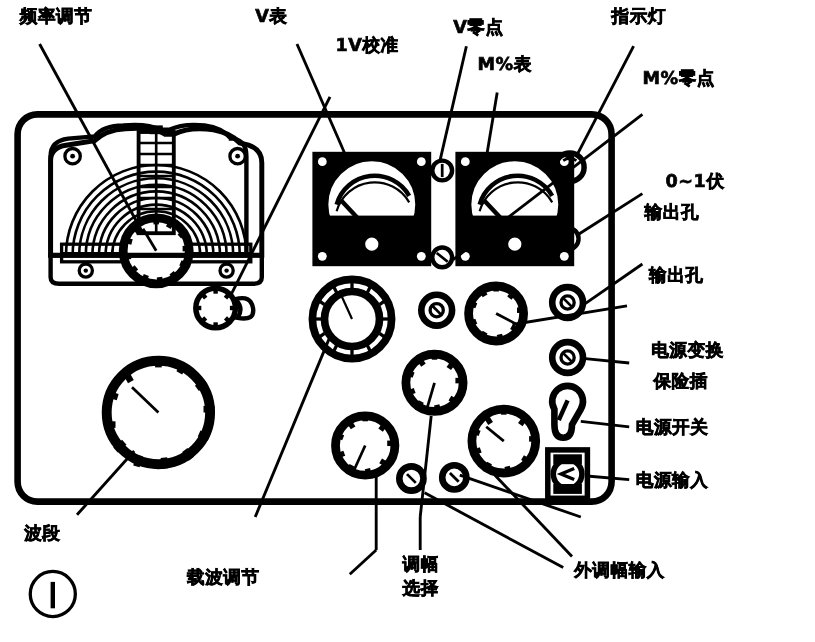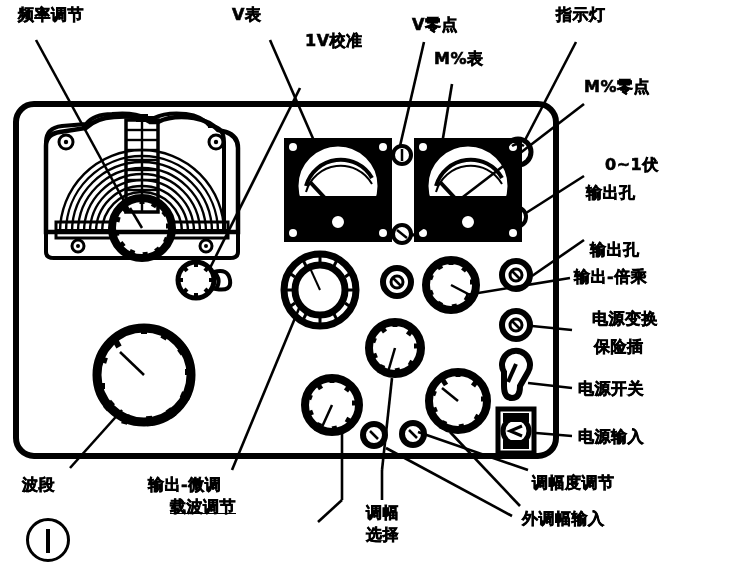--- a/index.html
+++ b/index.html
@@ -398,50 +398,47 @@
   <div class="lbl lbl-cn" style="left:232px; top:6px;">V表</div>
 
   <div class="lbl lbl-cn" style="left:281px; top:32px;padding-left:24px;">1V校准</div>
 
   <div class="lbl lbl-cn" style="left:412px; top:16px;">V零点</div>
 
   <div class="lbl lbl-cn" style="left:556px; top:6px;">指示灯</div>
 
   <div class="lbl lbl-cn" style="left:434px; top:50px;">M%表</div>
 
-  <div class="lbl lbl-cn" style="left:584px; top:78px;text-align:right;">M%零点</div>
+  <div class="lbl lbl-cn" style="left:584px; top:62px;text-align:right;">M%零点</div>
 
   <div class="lbl lbl-cn" style="left:592px; top:156px;margin-left:13px;">0~1伏</div>
 
   <div class="lbl lbl-cn" style="left:586px; top:184px;">输出孔</div>
 
 
   <div class="lbl lbl-cn" style="left:590px; top:241px;">输出孔</div>
 
-  <div class="lbl lbl-cn" style="left:574px; top:268px;">输出-倍乘</div>
 
   <div class="lbl lbl-cn" style="left:578px; top:310px;padding-left:14px;">电源变换</div>
 
   <div class="lbl lbl-cn" style="left:594px; top:338px;">保险插</div>
 
   <div class="lbl lbl-cn" style="left:578px; top:428px;">电源输入</div>
 
   <div class="lbl lbl-cn" style="left:578px; top:380px;">电源开关</div>
 
   <div class="lbl lbl-cn" style="left:22px; top:476px;">波段</div>
 
-  <div class="lbl lbl-cn" style="left:148px; top:476px;">输出-微调</div>
-
-  <div class="lbl lbl-cn" style="left:170px; top:498px;text-decoration:underline;">载波调节</div>
+
+  <div class="lbl lbl-cn" style="left:170px; top:516px;">载波调节</div>
 
   <div class="lbl lbl-cn" style="left:366px; top:504px;">调幅</div>
 
   <div class="lbl lbl-cn" style="left:366px; top:526px;">选择</div>
 
-  <div class="lbl lbl-cn" style="left:532px; top:474px;">调幅度调节</div>
 
   <div class="lbl lbl-cn" style="left:522px; top:510px;text-align:center;">外调幅输入</div>
 
   <div class="fignum">
     <i></i>
   </div>
 
 </div>
 
 </body></html>

